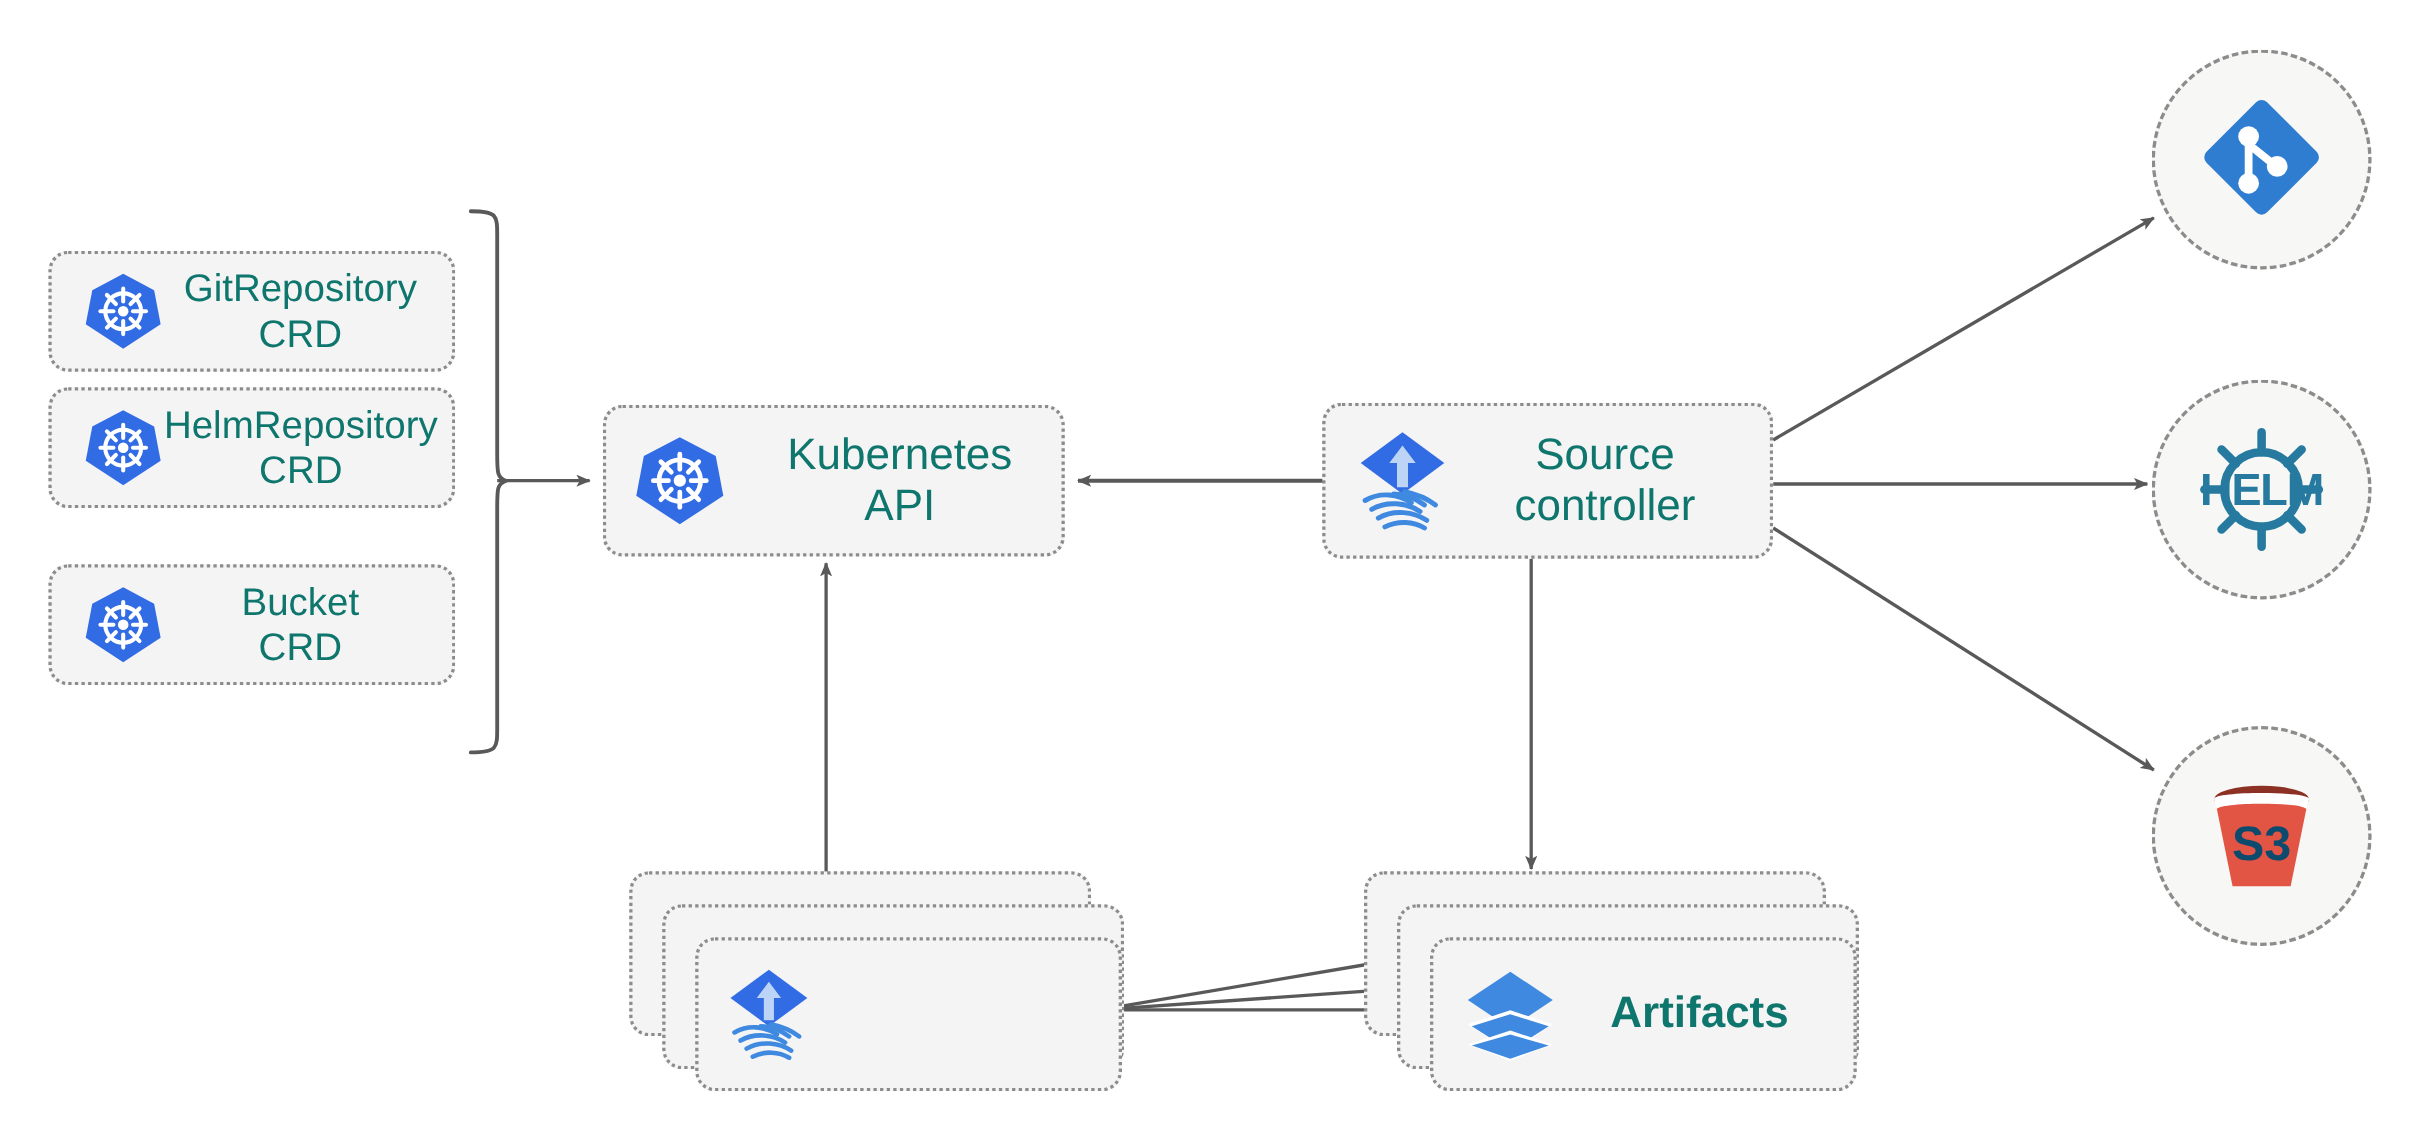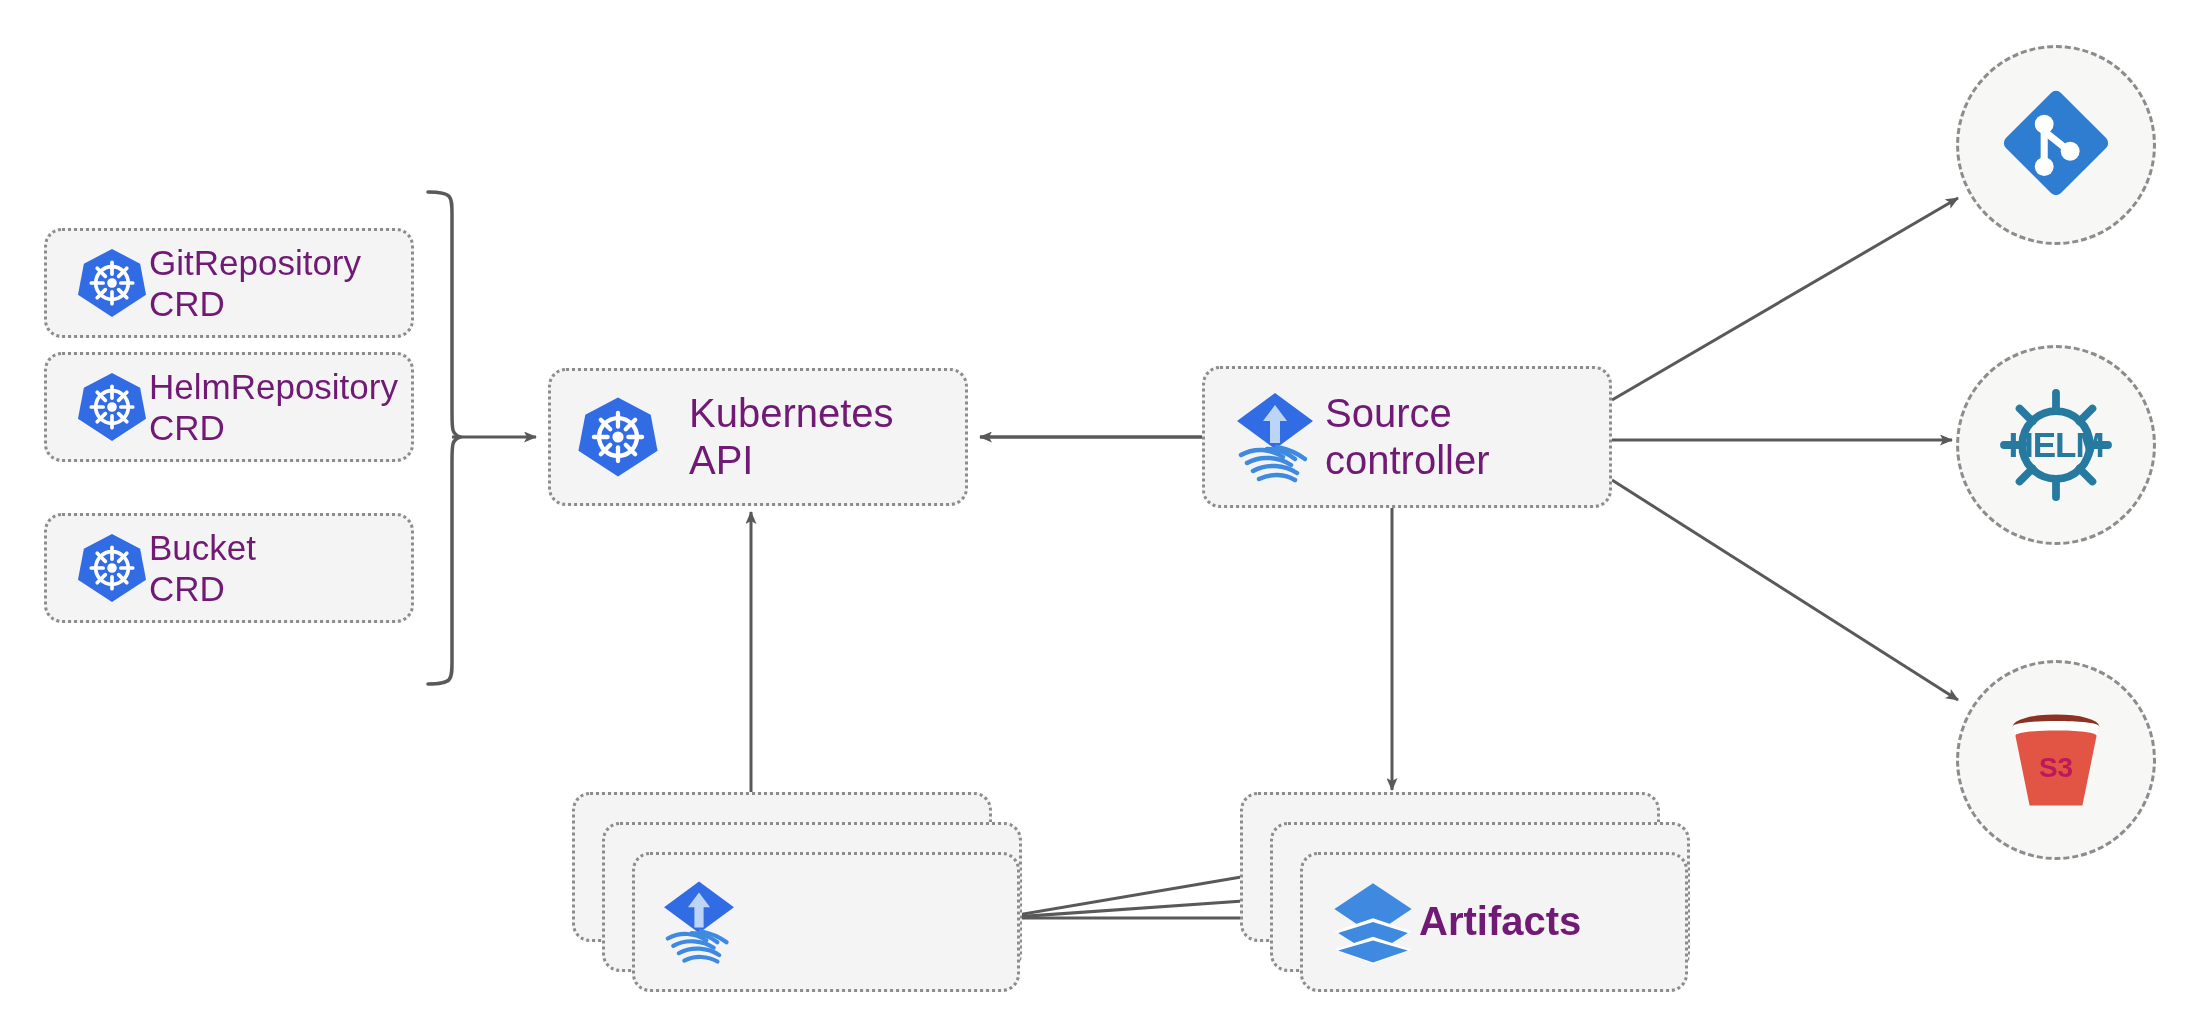--- a/index.html
+++ b/index.html
@@ -13,22 +13,22 @@
   .node{
     position:absolute;
     background:#f4f4f4;
     border:3px dotted #8c8c8c;
     border-radius:18px;
     box-sizing:border-box;
     display:flex;align-items:center;
     z-index:5;
   }
   .node .label{
-    color:#701a75;
-    text-align:left;
+    color:#0f766e;
+    text-align:center;
     line-height:1.18;
     white-space:pre-line;
     flex:1;
   }
   .crd-card{width:370px;height:110px;padding:0 14px;}
   .crd-card .label{font-size:35px;}
   .crd-ico{width:74px;height:74px;flex:0 0 74px;margin-left:14px;}
 
   
   .ghost{
@@ -258,32 +258,32 @@
           <line x1="50" y1="76" x2="50" y2="90"></line>
           <line x1="10" y1="50" x2="24" y2="50"></line>
           <line x1="76" y1="50" x2="90" y2="50"></line>
           <line x1="22" y1="22" x2="32" y2="32"></line>
           <line x1="68" y1="68" x2="78" y2="78"></line>
           <line x1="78" y1="22" x2="68" y2="32"></line>
           <line x1="32" y1="68" x2="22" y2="78"></line>
         </g>
       </svg>
       <span style="position:absolute;left:0;top:0;width:130px;height:130px;display:flex;align-items:center;justify-content:center;
-                   font-size:35px;font-weight:bold;color:#277a9f;letter-spacing:-1px;
+                   font-size:41px;font-weight:bold;color:#277a9f;letter-spacing:-1px;
                    font-family:'Liberation Sans',sans-serif;">HELM</span>
     </span>
   </div>
 
   <div class="circle" style="left:1956px;top:660px;">
     <span style="position:relative;display:block;width:120px;height:120px;">
       <svg viewBox="0 0 100 100" width="120" height="120" style="position:absolute;left:0;top:0;">
         <ellipse cx="50" cy="22" rx="36" ry="10" fill="#8c3123"></ellipse>
         <path d="M15,24 L85,24 L72,88 L28,88 Z" fill="#e25444"></path>
         <path d="M14,22 C14,16 86,16 86,22 L84,30 C84,24 16,24 16,30 Z" fill="#ffffff"></path>
       </svg>
       <span style="position:absolute;left:0;top:0;width:120px;height:120px;display:flex;align-items:center;justify-content:center;
                    padding-top:16px;box-sizing:border-box;
-                   font-size:28px;font-weight:bold;color:#be185d;
+                   font-size:44px;font-weight:bold;color:#0c4a6e;
                    font-family:'Liberation Sans',sans-serif;">S3</span>
     </span>
   </div>
 
 </div>
 
 </body></html>

